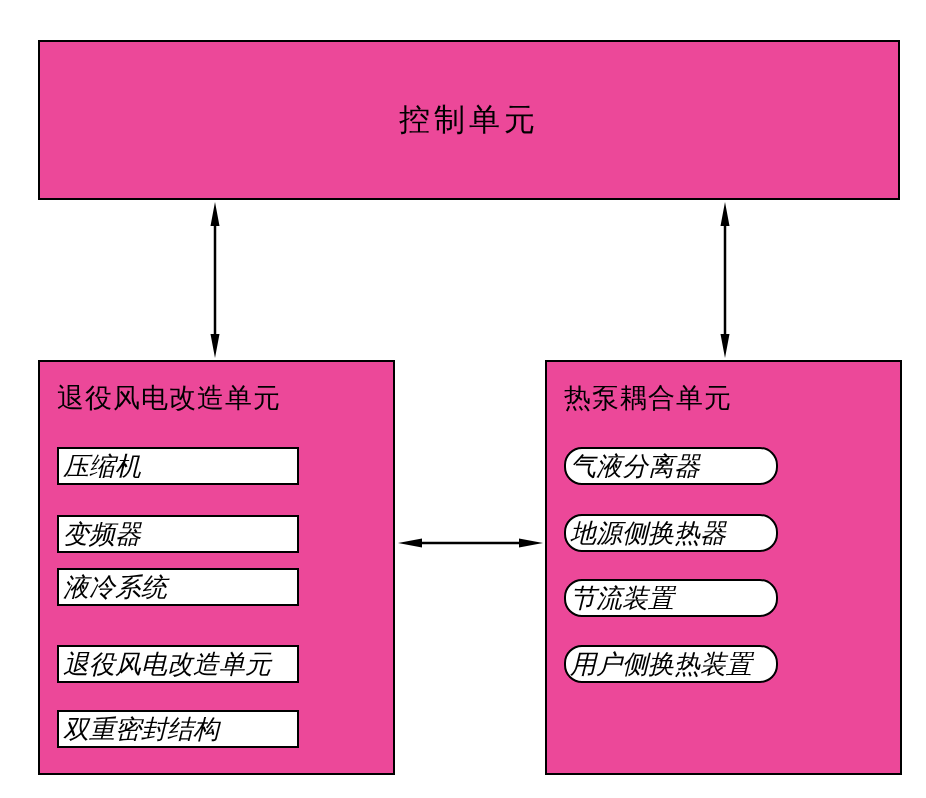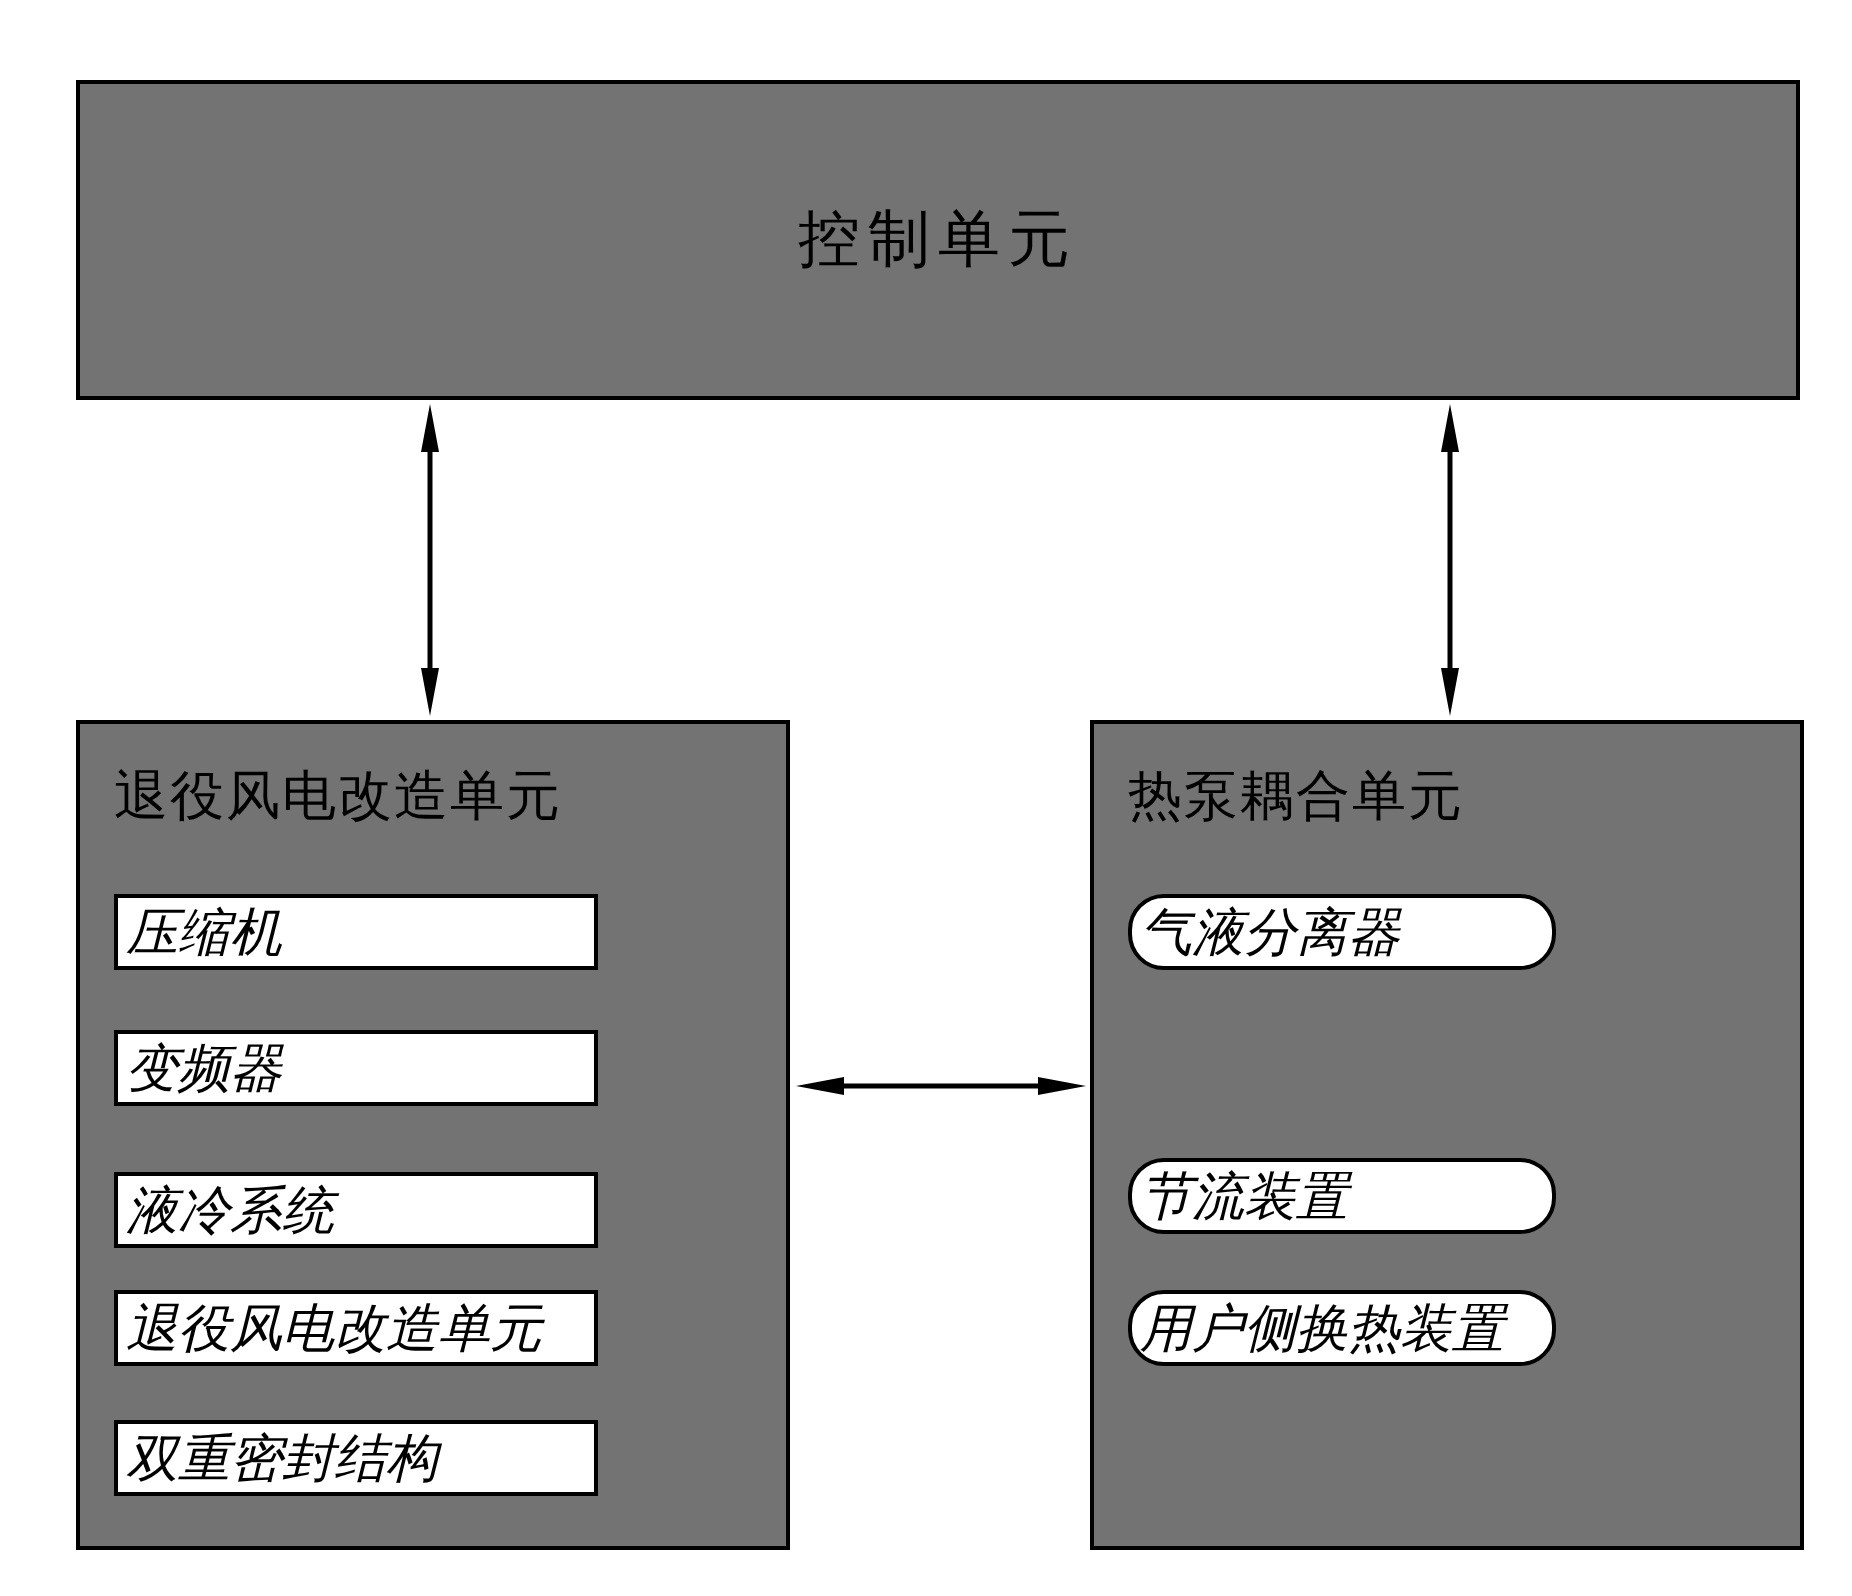--- a/index.html
+++ b/index.html
@@ -12,21 +12,21 @@
     width: 926px;
     height: 798px;
     background: #ffffff;
     font-family: "Liberation Serif", "DejaVu Serif", serif;
     color: #000000;
     overflow: hidden;
   }
   .box {
     position: absolute;
     border: 2px solid #000000;
-    background: #737373;
+    background: #ec4899;
     box-sizing: border-box;
   }
   .control {
     left: 38px;
     top: 40px;
     width: 862px;
     height: 160px;
     display: flex;
     align-items: center;
     justify-content: center;
@@ -104,25 +104,26 @@
       <line x1="418" y1="543" x2="522" y2="543"></line>
       <polygon points="398,543 422,538.5 422,547.5"></polygon>
       <polygon points="543,543 519,538.5 519,547.5"></polygon>
     </g>
   </svg>
 
   <div class="box unit unit-left">
     <div class="unit-title">退役风电改造单元</div>
     <div class="item item-left" style="top:85px">压缩机</div>
     <div class="item item-left" style="top:153px">变频器</div>
-    <div class="item item-left" style="top:224px">液冷系统</div>
+    <div class="item item-left" style="top:206px">液冷系统</div>
     <div class="item item-left" style="top:283px">退役风电改造单元</div>
     <div class="item item-left" style="top:348px">双重密封结构</div>
   </div>
 
   <div class="box unit unit-right">
     <div class="unit-title">热泵耦合单元</div>
     <div class="item item-right" style="top:85px">气液分离器</div>
+    <div class="item item-right" style="top:152px">地源侧换热器</div>
     <div class="item item-right" style="top:217px">节流装置</div>
     <div class="item item-right" style="top:283px">用户侧换热装置</div>
   </div>
 
 </div>
 
 </body></html>

